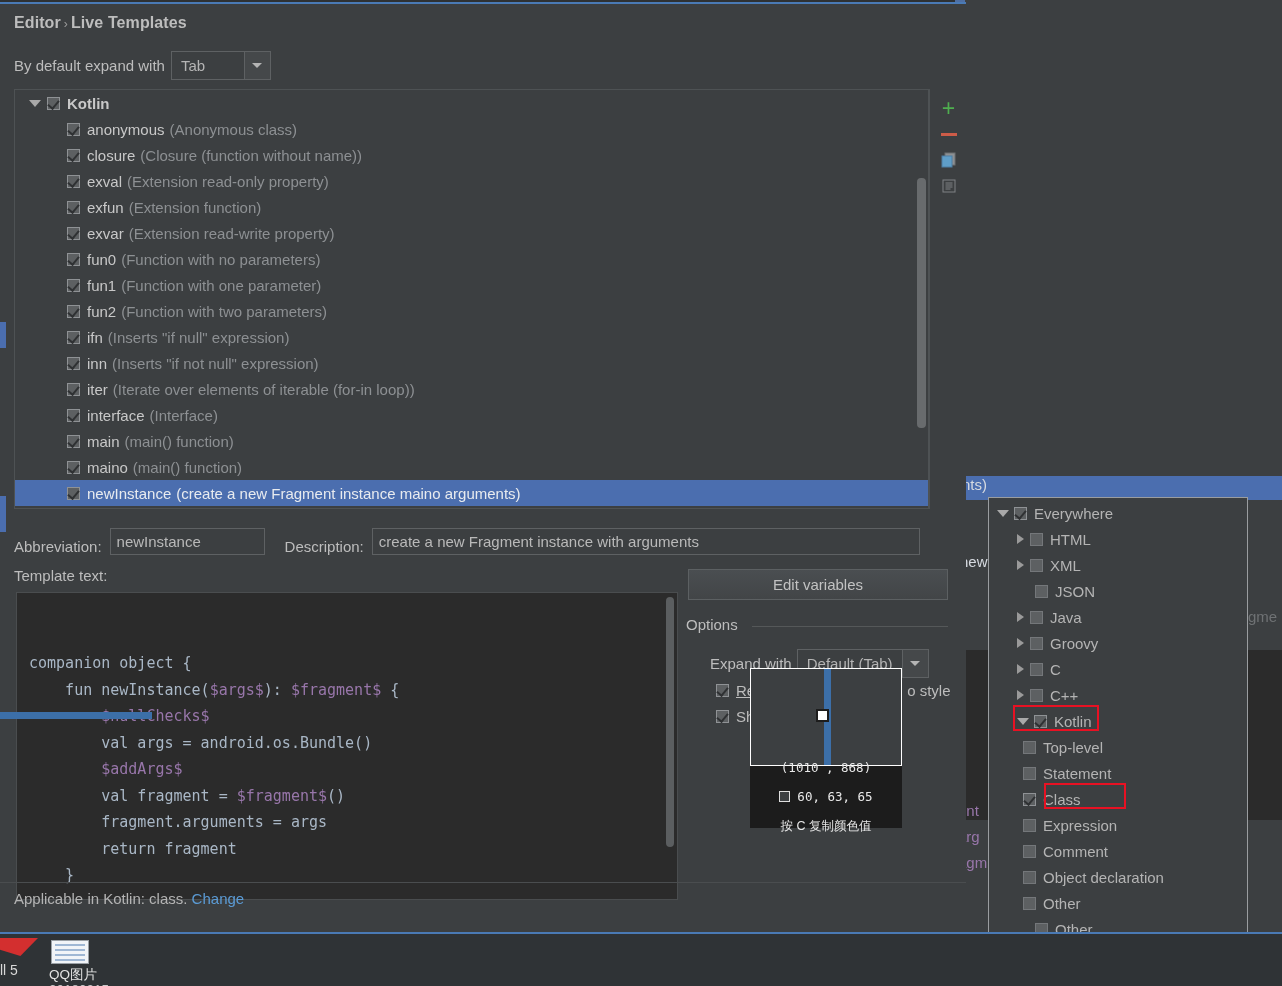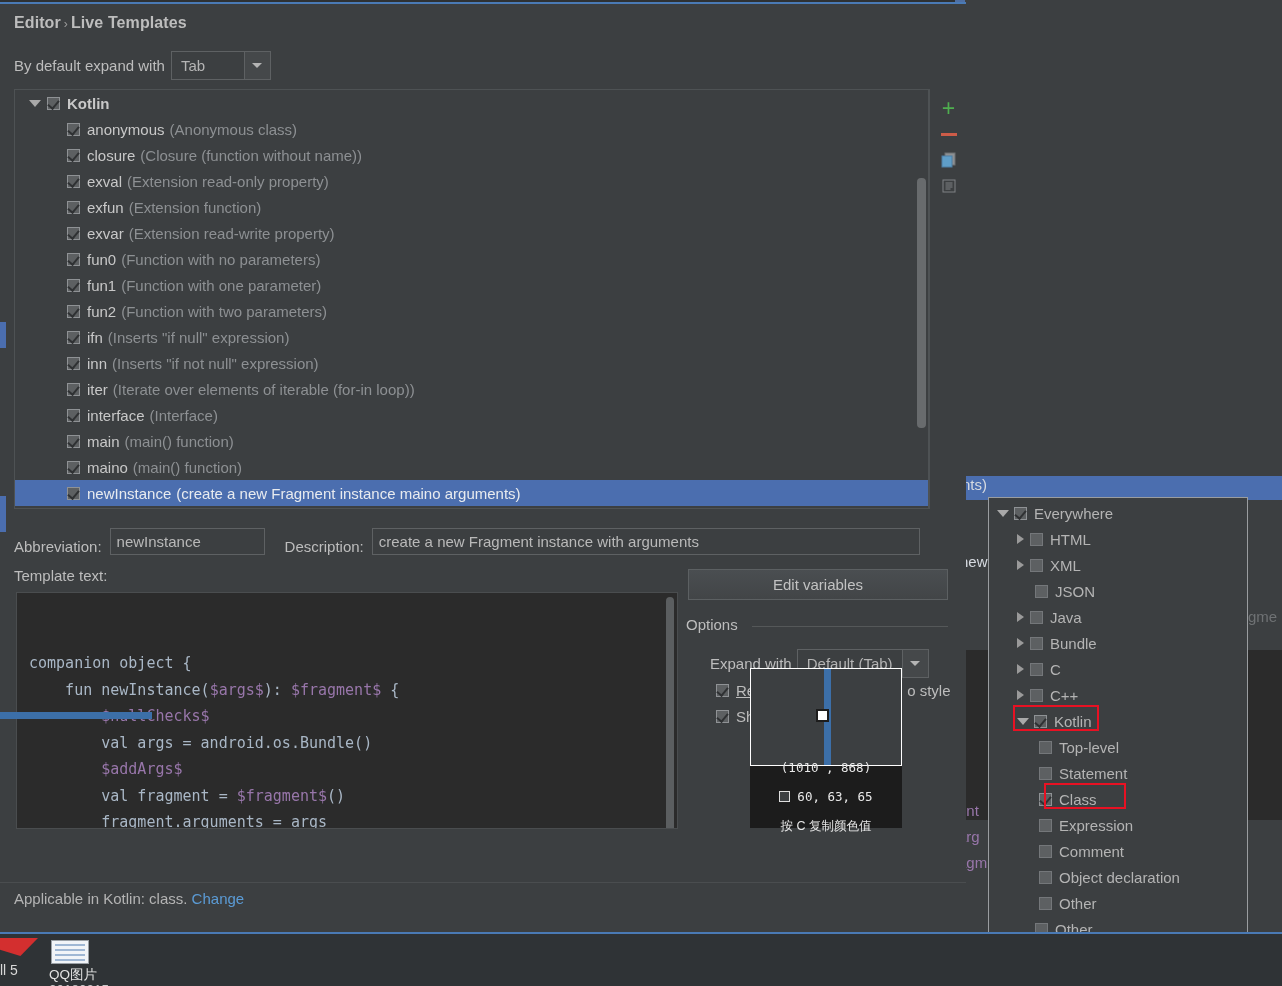--- a/index.html
+++ b/index.html
@@ -156,21 +156,21 @@
   #edit-vars-btn {
     position:absolute; left:688px; top:565px; width:260px; height:31px;
     background:linear-gradient(#4a4e51,#424547);
     border:1px solid #5c6062;
     display:flex; align-items:center; justify-content:center;
     font-size:15px; color:#c2c2c2;
   }
 
   
   #code-editor {
-    position:absolute; left:16px; top:588px; width:662px; height:237px;
+    position:absolute; left:16px; top:588px; width:662px; height:308px;
     background:#2b2b2b; border:1px solid #4a4d4f;
     font-family:"DejaVu Sans Mono", monospace;
     font-size:15px; line-height:26.5px;
     color:#a9b7c6;
     padding:4px 0 4px 12px;
     overflow:hidden;
     white-space:pre;
   }
   #code-editor .var { color:#9876aa; }
   #code-scroll {
@@ -202,21 +202,21 @@
   
   #ctx-popup {
     position:absolute; left:988px; top:497px; width:260px; height:450px;
     background:#3c3f41; border:1px solid #9a9da0;
     padding-top:2px;
   }
   .ctx-row { height:26px; display:flex; align-items:center; font-size:15px; color:#b4b4b4; white-space:nowrap; }
   .ctx-row.l0 { padding-left:8px; }
   .ctx-row.l1 { padding-left:28px; }
   .ctx-row.l1-nokid { padding-left:46px; }
-  .ctx-row.l2 { padding-left:34px;margin-left:16px; }
+  .ctx-row.l2 { padding-left:34px; }
   .tri-right {
     width:0;height:0;
     border-top:5px solid transparent;border-bottom:5px solid transparent;
     border-left:7px solid #9a9a9a;
     margin-right:6px; flex:0 0 auto;
   }
   .tri-down {
     width:0;height:0;
     border-left:6px solid transparent;border-right:6px solid transparent;
     border-top:7px solid #a9a9a9;
@@ -521,21 +521,21 @@
         <span>JSON</span>
       </div>
       <div class="ctx-row l1">
         <span class="tri-right"></span>
         <span class="cbx-empty"></span>
         <span>Java</span>
       </div>
       <div class="ctx-row l1">
         <span class="tri-right"></span>
         <span class="cbx-empty"></span>
-        <span>Bundle</span>
+        <span>Groovy</span>
       </div>
       <div class="ctx-row l1">
         <span class="tri-right"></span>
         <span class="cbx-empty"></span>
         <span>C</span>
       </div>
       <div class="ctx-row l1">
         <span class="tri-right"></span>
         <span class="cbx-empty"></span>
         <span>C++</span>

